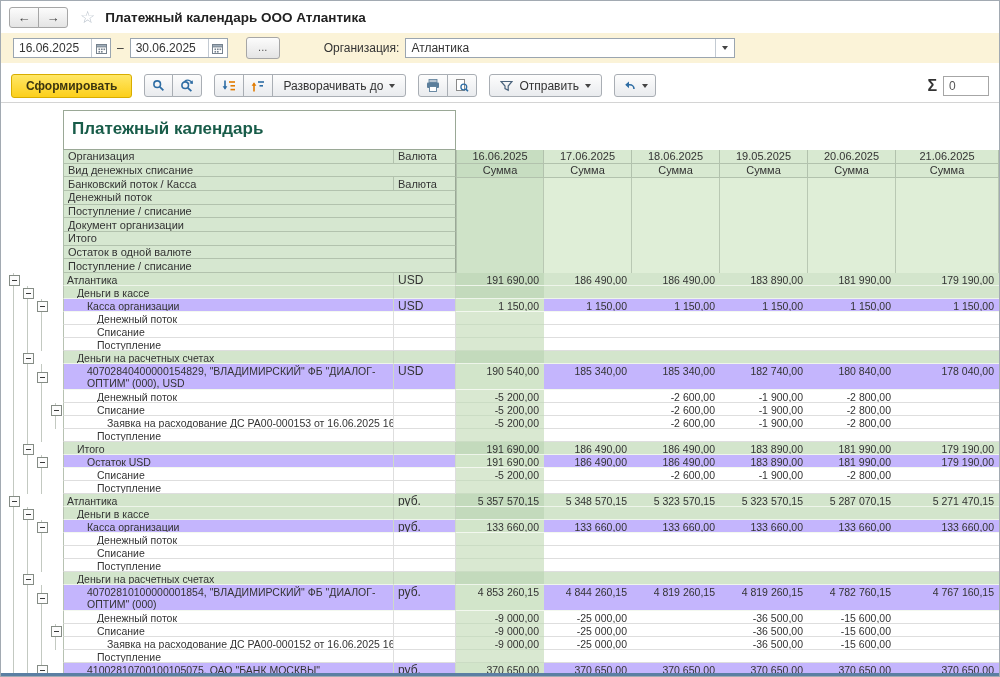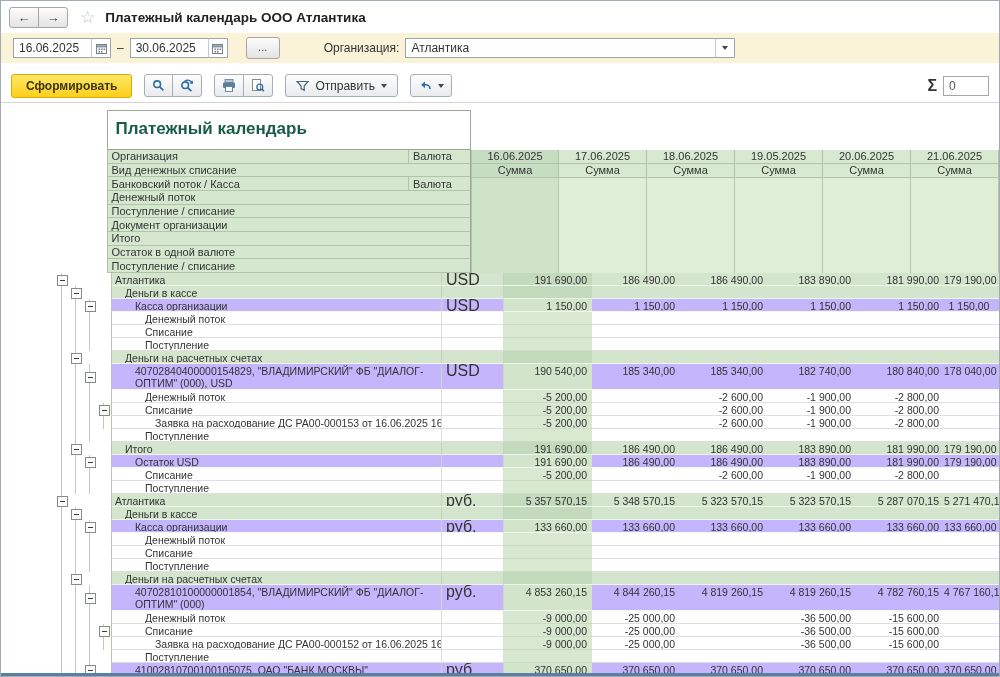--- a/index.html
+++ b/index.html
@@ -40,21 +40,21 @@
   .btn-group .btn{border-radius:0;margin-left:-1px;}
   .btn-group .btn:first-child{border-radius:3px 0 0 3px;margin-left:0;}
   .btn-group .btn:last-child{border-radius:0 3px 3px 0;}
   .btn-group .btn:only-child{border-radius:3px;}
   .icon-btn{padding:0 7px;}
   .sigma-wrap{margin-left:auto;display:flex;align-items:center;gap:6px;}
   .sigma{font-size:16px;font-weight:bold;color:#333;}
   .sum-input{width:46px;height:20px;border:1px solid #a6a6a6;font-size:12px;display:flex;align-items:center;padding-left:5px;box-sizing:border-box;background:#fff;color:#555;}
 
   
-  .report{position:relative;height:573px;overflow:hidden;padding-left:48px;}
+  .report{position:relative;height:573px;overflow:hidden;}
   .rpt-head{display:flex;height:170px;}
   .head-gutter{width:62px;}
   .head-main{width:393px;box-sizing:border-box;padding-top:7px;}
   .rpt-title-cell{height:40px;box-sizing:border-box;border:1px solid #9aa896;background:#fff;
                   color:#185c49;font-weight:bold;font-size:17px;padding:8px 0 0 8px;}
   .head-rows{height:123px;display:flex;flex-direction:column;border-left:1px solid #aebfaa;}
   .head-row{flex:1;display:flex;background:#d6e7d0;border-bottom:1px solid #b2c2ad;border-right:1px solid #9aa896;box-sizing:border-box;}
   .hl-label{flex:1;font-size:11px;display:flex;align-items:center;padding-left:4px;white-space:nowrap;overflow:hidden;}
   .hl-cur{width:62px;font-size:11px;display:flex;align-items:center;padding-left:4px;border-left:1px solid #b2c2ad;box-sizing:border-box;}
   .head-dates{flex:1;display:flex;padding-top:47px;}
@@ -71,24 +71,24 @@
   .rpt-body{position:relative;}
   .brow{display:flex;height:13px;box-sizing:border-box;}
   .brow.tall{height:26px;}
   .bgutter{width:62px;position:relative;background:#fff;flex:none;}
   .guide{position:absolute;top:0;bottom:0;width:1px;background:#c3c9c1;}
   .expander{position:absolute;width:9px;height:9px;border:1px solid #858c85;background:#fcfcfc;top:50%;margin-top:-5px;box-sizing:content-box;cursor:pointer;}
   .expander::after{content:"";position:absolute;left:2px;right:2px;top:4px;height:1px;background:#3a3a3a;}
   .bname{width:331px;flex:none;font-size:10.5px;line-height:12px;box-sizing:border-box;
          border-left:1px solid #b7c2b2;border-right:1px solid #bcc8b7;padding-top:1px;overflow:hidden;}
   .brow:not(.tall) .bname{white-space:nowrap;}
-  .bcur{width:62px;flex:none;font-size:16px;line-height:12px;padding:1px 0 0 4px;box-sizing:border-box;border-right:1px solid #bcc8b7;overflow:hidden;}
+  .bcur{width:62px;flex:none;font-size:12px;line-height:12px;padding:1px 0 0 4px;box-sizing:border-box;border-right:1px solid #bcc8b7;overflow:hidden;}
   .bval{width:88px;flex:none;font-size:10.5px;line-height:12px;text-align:right;padding:1px 5px 0 0;
         box-sizing:border-box;white-space:nowrap;overflow:hidden;}
-  .bval:last-child{flex:1;text-align:center;}
+  .bval:last-child{flex:1;}
   
   .g1 .bname,.g1 .bcur,.g1 .bval{background:#d3e5cc;border-bottom:1px solid #eef5ea;border-right-color:#c5d3bf;}
   .g2 .bname,.g2 .bcur,.g2 .bval{background:#c4b5fd;border-bottom:1px solid #f3f8ef;border-right-color:#cdd9c7;}
   .w  .bname,.w  .bcur,.w  .bval{background:#fff;border-bottom:1px solid #dedede;border-right-color:#dedede;}
   .g1 .bval.hl{background:#c3dabc;}
   .g2 .bval.hl{background:#d2e5ca;}
   .w  .bval.hl{background:#d9e8d1;border-bottom-color:#cbdcc4;border-right-color:#c8d8c1;}
   .bottom-bar{position:absolute;left:0;right:0;bottom:0;height:3px;background:#5b7fa3;}
 
   svg{display:block;}
@@ -167,20 +167,43 @@
       <div class="btn icon-btn">
         <svg width="14" height="13" viewBox="0 0 14 13">
             <circle cx="5.2" cy="6.2" r="3.3" fill="none" stroke="#2e6da4" stroke-width="1.6"></circle>
             <line x1="7.8" y1="8.8" x2="11.4" y2="12.2" stroke="#2e6da4" stroke-width="1.8"></line>
             <path d="M12.5,4.5 a5,5 0 0 0 -8,-2" fill="none" stroke="#2e6da4" stroke-width="1.2"></path>
             <path d="M12.9,1.2 L12.6,5 L9.2,4.2 Z" fill="#2e6da4"></path>
           </svg>
       </div>
     </div>
 
+    <div class="btn-group">
+      <div class="btn icon-btn">
+        <svg width="14" height="12" viewBox="0 0 14 12">
+            <line x1="3" y1="0.5" x2="3" y2="8.5" stroke="#2e6da4" stroke-width="1.6"></line>
+            <path d="M0.6,6.2 L3,9.8 L5.4,6.2 Z" fill="#2e6da4"></path>
+            <line x1="7" y1="2" x2="13" y2="2" stroke="#e07b00" stroke-width="1.6"></line>
+            <line x1="8.5" y1="5.8" x2="13" y2="5.8" stroke="#e07b00" stroke-width="1.6"></line>
+            <line x1="8.5" y1="9.6" x2="13" y2="9.6" stroke="#e07b00" stroke-width="1.6"></line>
+          </svg>
+      </div>
+      <div class="btn icon-btn">
+        <svg width="14" height="12" viewBox="0 0 14 12">
+            <line x1="3" y1="11.5" x2="3" y2="3.5" stroke="#e07b00" stroke-width="1.6"></line>
+            <path d="M0.6,5.8 L3,2.2 L5.4,5.8 Z" fill="#e07b00"></path>
+            <line x1="7" y1="2" x2="13" y2="2" stroke="#2e6da4" stroke-width="1.6"></line>
+            <line x1="8.5" y1="5.8" x2="12" y2="5.8" stroke="#2e6da4" stroke-width="1.6"></line>
+          </svg>
+      </div>
+      <div class="btn">
+          <span>Разворачивать до</span>
+          <span class="caret"></span>
+        </div>
+    </div>
 
     <div class="btn-group">
       <div class="btn icon-btn">
         <svg width="14" height="13" viewBox="0 0 14 13">
             <rect x="3" y="0.5" width="8" height="3" fill="#b9c6d2" stroke="#5b7e9b" stroke-width="0.8"></rect>
             <rect x="1" y="3.5" width="12" height="5.5" rx="1" fill="#5b7e9b"></rect>
             <rect x="3.5" y="7.5" width="7" height="5" fill="#fff" stroke="#5b7e9b" stroke-width="0.9"></rect>
           </svg>
       </div>
       <div class="btn icon-btn">

